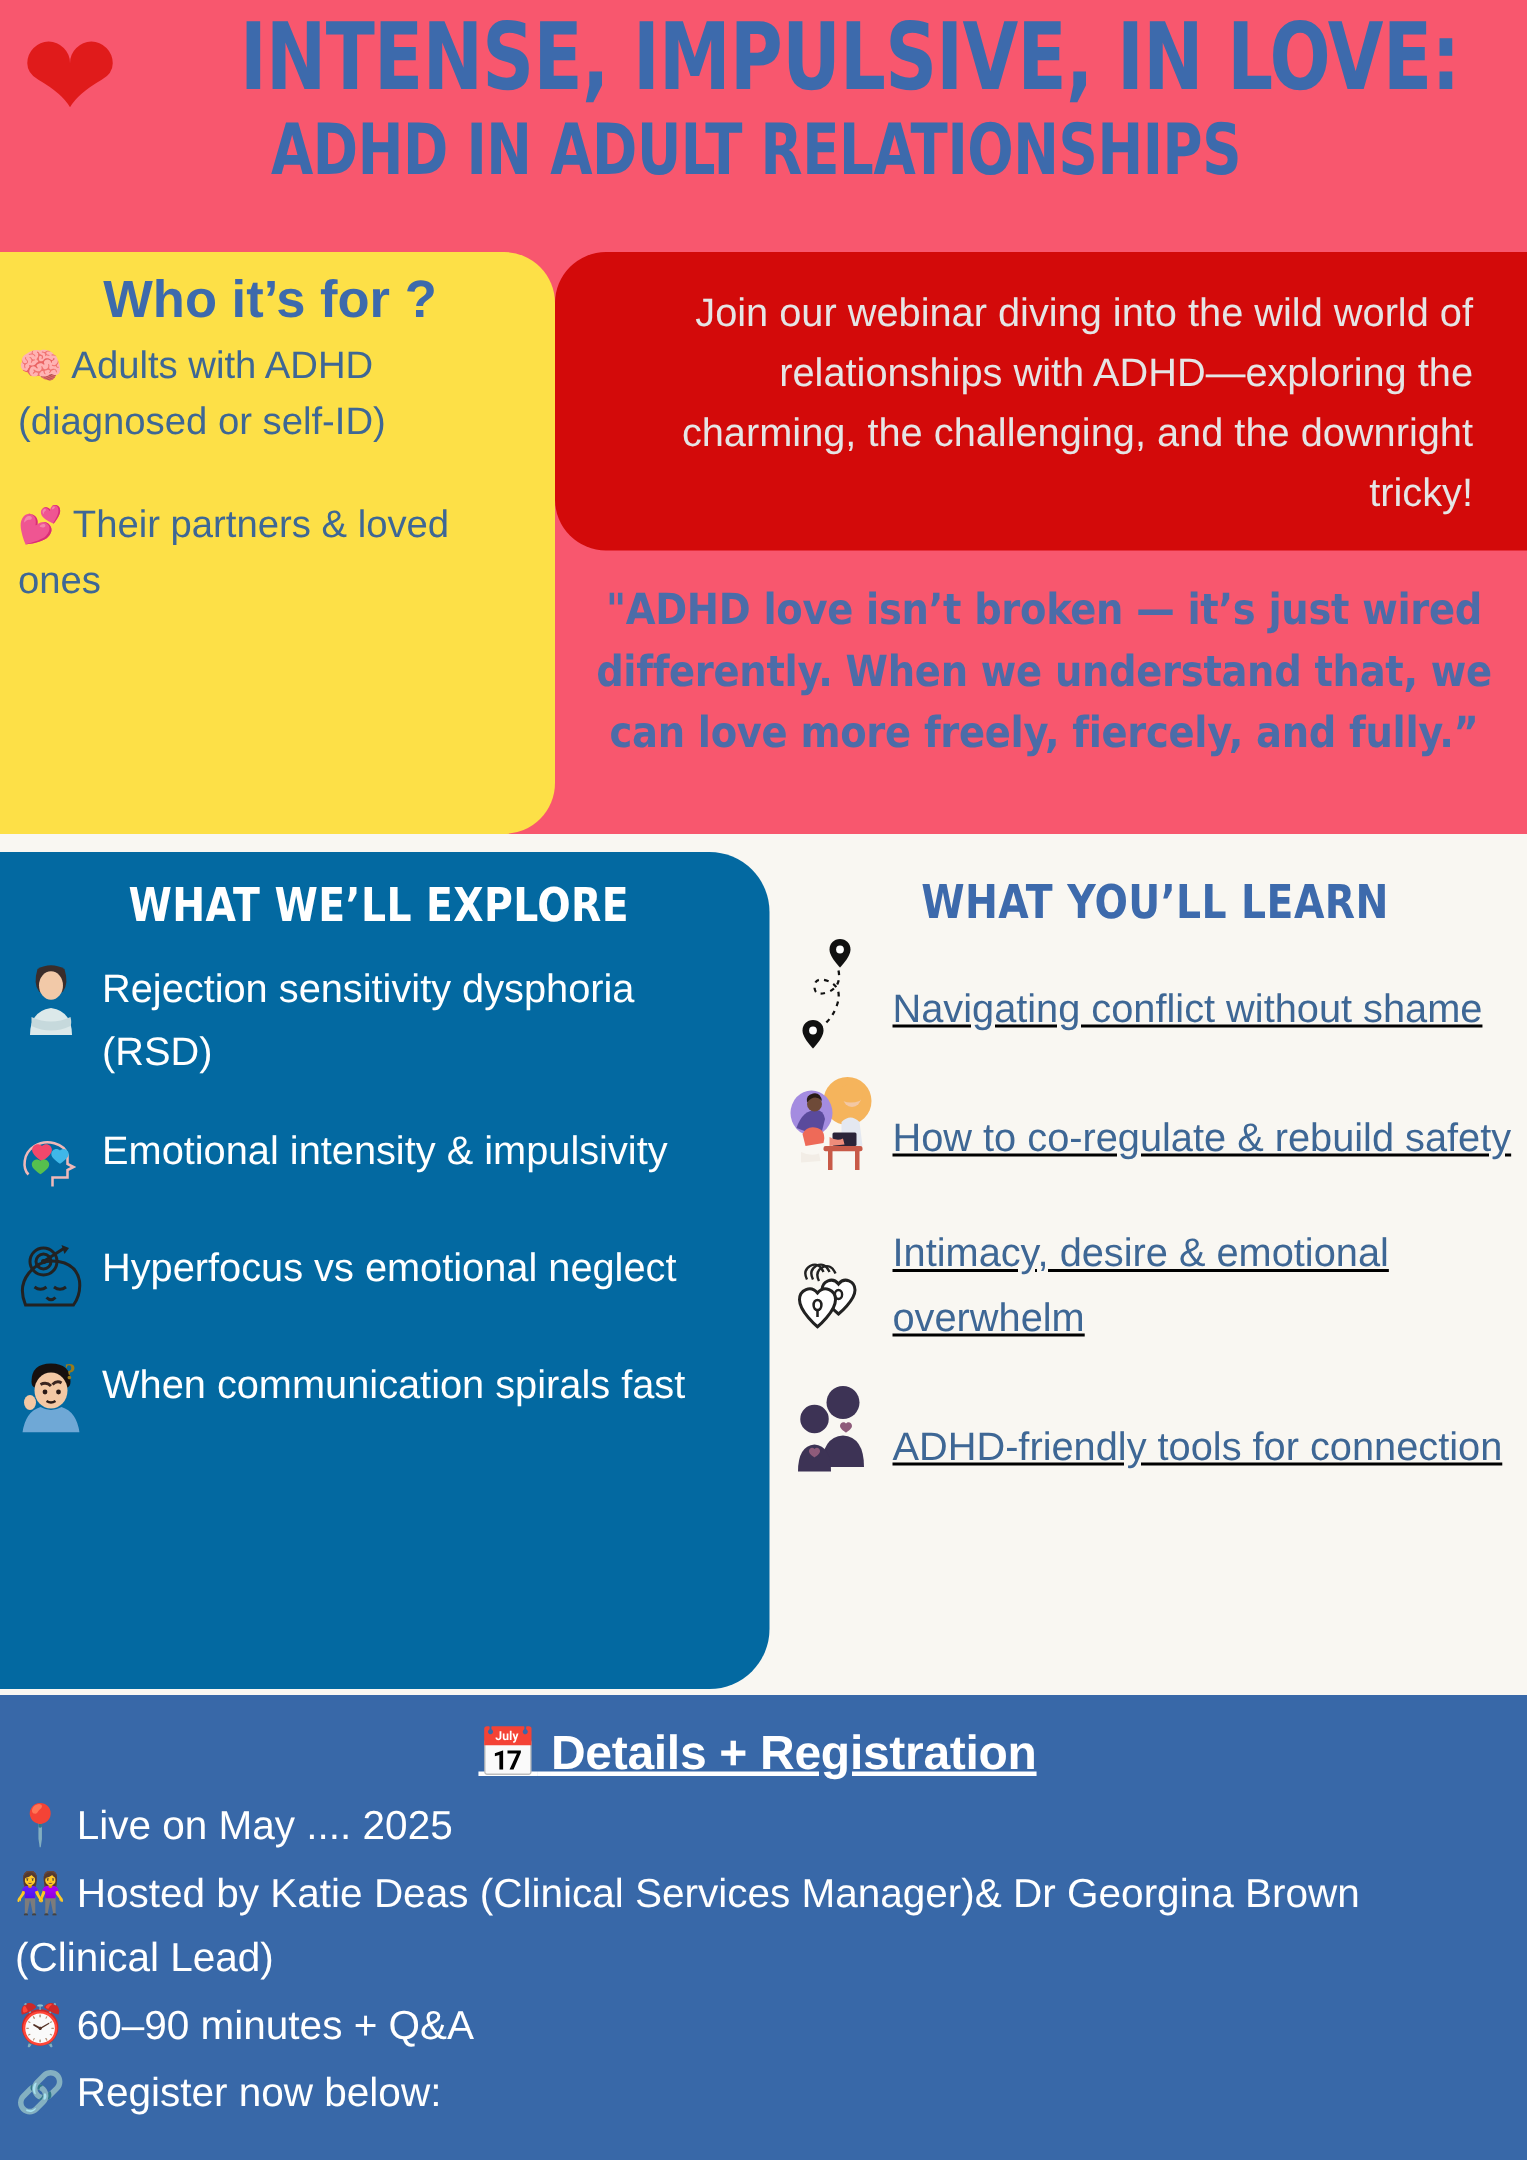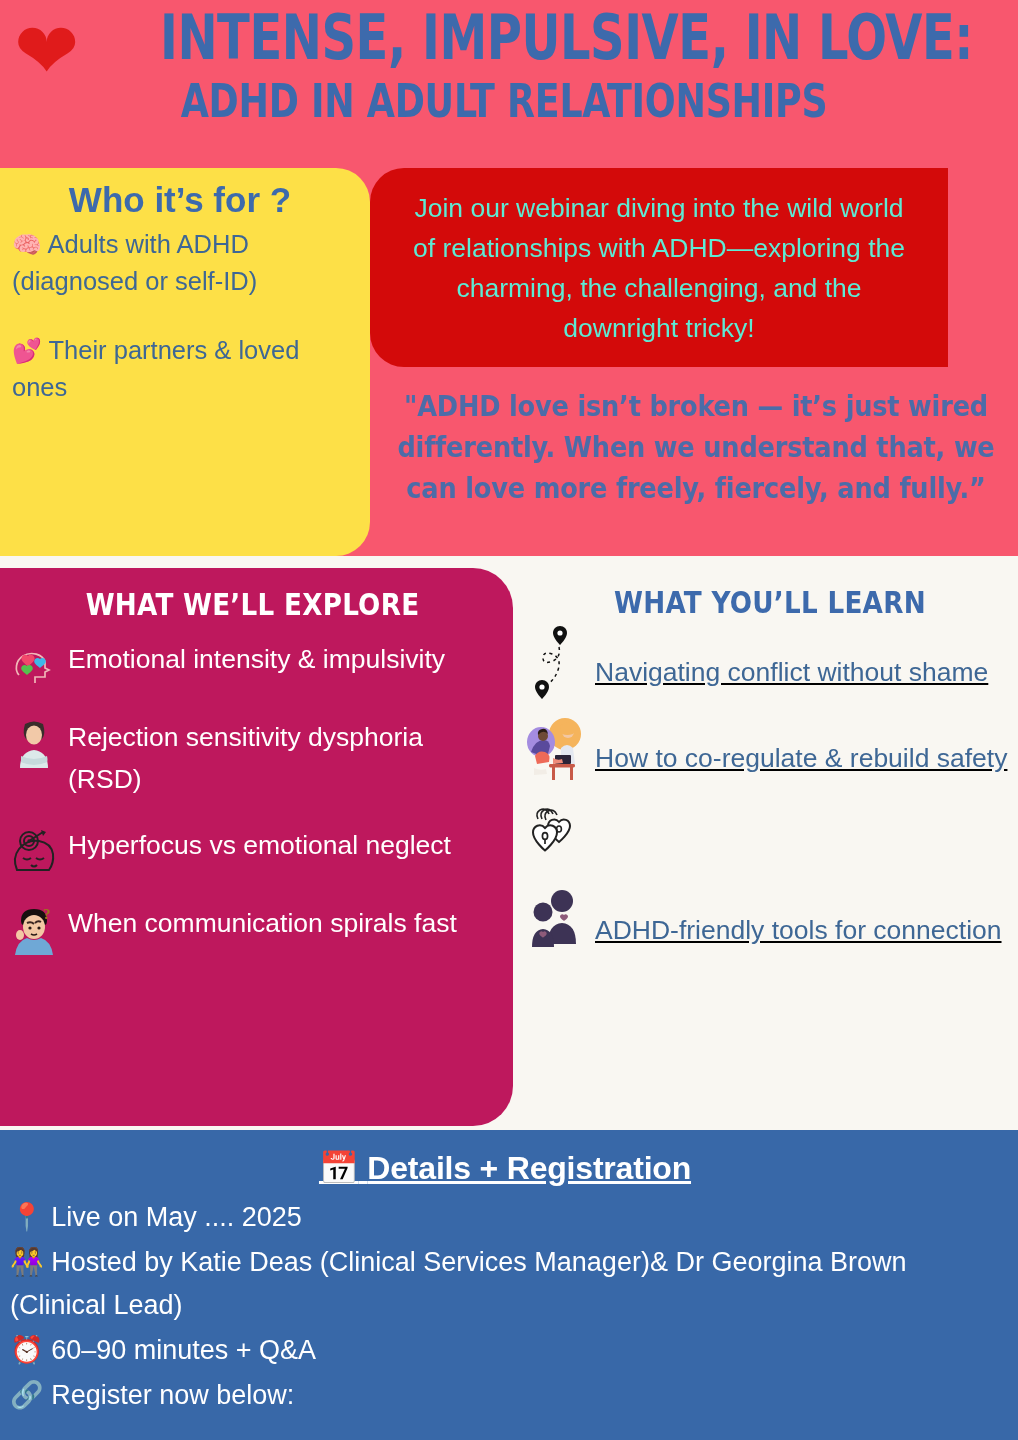--- a/index.html
+++ b/index.html
@@ -83,27 +83,27 @@
     line-height: 37px;
     color: #3E6795;
     margin-bottom: 32px;
   }
   .who-item .em { font-size: 24px; }
 
   
   .intro-card {
     position: absolute;
     left: 370px; top: 168px;
-    width: 578px; height: 199px;
+    width: 648px; height: 199px;
     background: #D30A0A;
     border-radius: 34px 0 0 34px;
-    color: #5eead4;
+    color: #e5e5e5;
     font-size: 26.5px;
     line-height: 40px;
-    text-align: center;
+    text-align: right;
     padding: 20px 36px 0 36px;
   }
 
   
   .quote-block {
     position: absolute;
     left: 378px; top: 386px;
     width: 636px;
     text-align: center;
     font-family: "DejaVu Sans Condensed", "Liberation Sans Narrow", "Liberation Sans", sans-serif;
@@ -126,21 +126,21 @@
     left: 0; top: 556px;
     width: 1018px; height: 12px;
     background: #F8576E;
   }
 
   
   .explore-panel {
     position: absolute;
     left: 0; top: 568px;
     width: 513px; height: 558px;
-    background: #be185d;
+    background: #0369a1;
     border-radius: 0 40px 40px 0;
     padding: 16px 16px 0 8px;
     overflow: hidden;
   }
   .explore-title {
     font-family: "DejaVu Sans Condensed", "Liberation Sans Narrow", "Liberation Sans", sans-serif;
     font-weight: 700;
     font-size: 31px;
     line-height: 40px;
     color: #FFFFFF;
@@ -273,40 +273,40 @@
 <div class="quote-block">"ADHD love isn’t broken — it’s just wired differently. When we understand that, we can love more freely, fiercely, and fully.”</div>
 
 <div class="mid-pinkstrip"></div>
 <div class="mid-bg"></div>
 
 <div class="explore-panel">
   <div class="explore-title">WHAT WE’LL EXPLORE</div>
 
   <div class="explore-row">
     <div class="explore-icon">
+      <svg width="40" height="52" viewBox="0 0 40 52">
+        <path d="M11 6 q9-5 18 0 q3 10-1 15 q-8 5-16 0 q-4-5-1-15z" fill="#3A2D2B"></path>
+        <ellipse cx="20" cy="17" rx="8" ry="9.5" fill="#F2C9A8"></ellipse>
+        <path d="M6 50 q0-16 14-18 q14 2 14 18z" fill="#DCE9EA"></path>
+        <path d="M7 38 q13 6 26 0 q1 4 0 6 q-13 6-26 0z" fill="#C6D9DC"></path>
+      </svg>
+    </div>
+    <div class="explore-text">Rejection sensitivity dysphoria (RSD)</div>
+  </div>
+
+  <div class="explore-row">
+    <div class="explore-icon">
       <svg width="46" height="46" viewBox="0 0 46 46">
         <path d="M8 32 C4 28 4 18 12 13 C20 8 32 11 34 19 L34 25 L38 27 L34 29 L34 34 L24 34 L24 40" fill="none" stroke="#F0B8B8" stroke-width="1.7"></path>
         <path d="M17 13 c-2.6-2.6-6.6-.6-6.6 2.6 0 3 4.4 6 6.6 7.6 2.2-1.6 6.6-4.6 6.6-7.6 0-3.2-4-5.2-6.6-2.6z" fill="#F2486B"></path>
         <path d="M29 16 c-2.3-2.3-5.8-.5-5.8 2.3 0 2.6 3.9 5.2 5.8 6.6 1.9-1.4 5.8-4 5.8-6.6 0-2.8-3.5-4.6-5.8-2.3z" fill="#3FB7E8"></path>
         <path d="M16 23 c-2.3-2.3-5.8-.5-5.8 2.3 0 2.6 3.9 5.2 5.8 6.6 1.9-1.4 5.8-4 5.8-6.6 0-2.8-3.5-4.6-5.8-2.3z" fill="#56C04E"></path>
       </svg>
     </div>
     <div class="explore-text">Emotional intensity &amp; impulsivity</div>
-  </div>
-
-  <div class="explore-row">
-    <div class="explore-icon">
-      <svg width="40" height="52" viewBox="0 0 40 52">
-        <path d="M11 6 q9-5 18 0 q3 10-1 15 q-8 5-16 0 q-4-5-1-15z" fill="#3A2D2B"></path>
-        <ellipse cx="20" cy="17" rx="8" ry="9.5" fill="#F2C9A8"></ellipse>
-        <path d="M6 50 q0-16 14-18 q14 2 14 18z" fill="#DCE9EA"></path>
-        <path d="M7 38 q13 6 26 0 q1 4 0 6 q-13 6-26 0z" fill="#C6D9DC"></path>
-      </svg>
-    </div>
-    <div class="explore-text">Rejection sensitivity dysphoria (RSD)</div>
   </div>
 
   <div class="explore-row">
     <div class="explore-icon">
       <svg width="48" height="48" viewBox="0 0 48 48">
         <path d="M7 42 q-5-12 2-21 q8-10 20-8 q12 2 14 13 q1 9-4 16z" fill="none" stroke="#222" stroke-width="2"></path>
         <circle cx="19" cy="13" r="9" fill="none" stroke="#222" stroke-width="2"></circle>
         <circle cx="19" cy="13" r="5" fill="none" stroke="#222" stroke-width="2"></circle>
         <circle cx="19" cy="13" r="1.7" fill="#222"></circle>
         <path d="M19 13 L33 4" stroke="#222" stroke-width="2"></path>
@@ -383,20 +383,21 @@
         <path d="M24 10 q-3-7-9-4 q-5 3-2 9" fill="none" stroke="#222" stroke-width="1.6"></path>
         <path d="M28 10 q-3-7-9-4 q-5 3-2 9" fill="none" stroke="#222" stroke-width="1.6"></path>
         <path d="M32 11 q-3-7-9-4 q-5 3-2 9" fill="none" stroke="#222" stroke-width="1.6"></path>
         <path d="M34 18 c-4-5-11-2-11 4 0 7 11 16 11 16 s11-9 11-16 c0-6-7-9-11-4z" fill="#fff" stroke="#222" stroke-width="2"></path>
         <ellipse cx="34" cy="25" rx="2.4" ry="3" fill="none" stroke="#222" stroke-width="1.6"></ellipse>
         <path d="M20 24 c-4.5-5.5-12-2-12 4.5 0 8 12 18 12 18 s12-10 12-18 c0-6.5-7.5-10-12-4.5z" fill="#fff" stroke="#222" stroke-width="2"></path>
         <ellipse cx="20" cy="32" rx="2.6" ry="3.4" fill="none" stroke="#222" stroke-width="1.7"></ellipse>
         <path d="M20 35 l0 5" stroke="#222" stroke-width="1.7"></path>
       </svg>
     </div>
+    <div class="learn-text">Intimacy, desire &amp; emotional overwhelm</div>
   </div>
 
   <div class="learn-row">
     <div class="learn-icon">
       <svg width="56" height="62" viewBox="0 0 56 62">
         <circle cx="34" cy="13" r="11" fill="#3D3355"></circle>
         <path d="M20 56 q0-20 14-21 q14 1 14 21z" fill="#3D3355"></path>
         <circle cx="15" cy="24" r="9.5" fill="#3D3355"></circle>
         <path d="M4 59 q0-17 11-18 q11 1 11 18z" fill="#3D3355"></path>
         <path d="M36 27 c-1.4-1.8-4-.6-4 1.6 0 2 4 4.4 4 4.4 s4-2.4 4-4.4 c0-2.2-2.6-3.4-4-1.6z" fill="#8E5B7A"></path>

